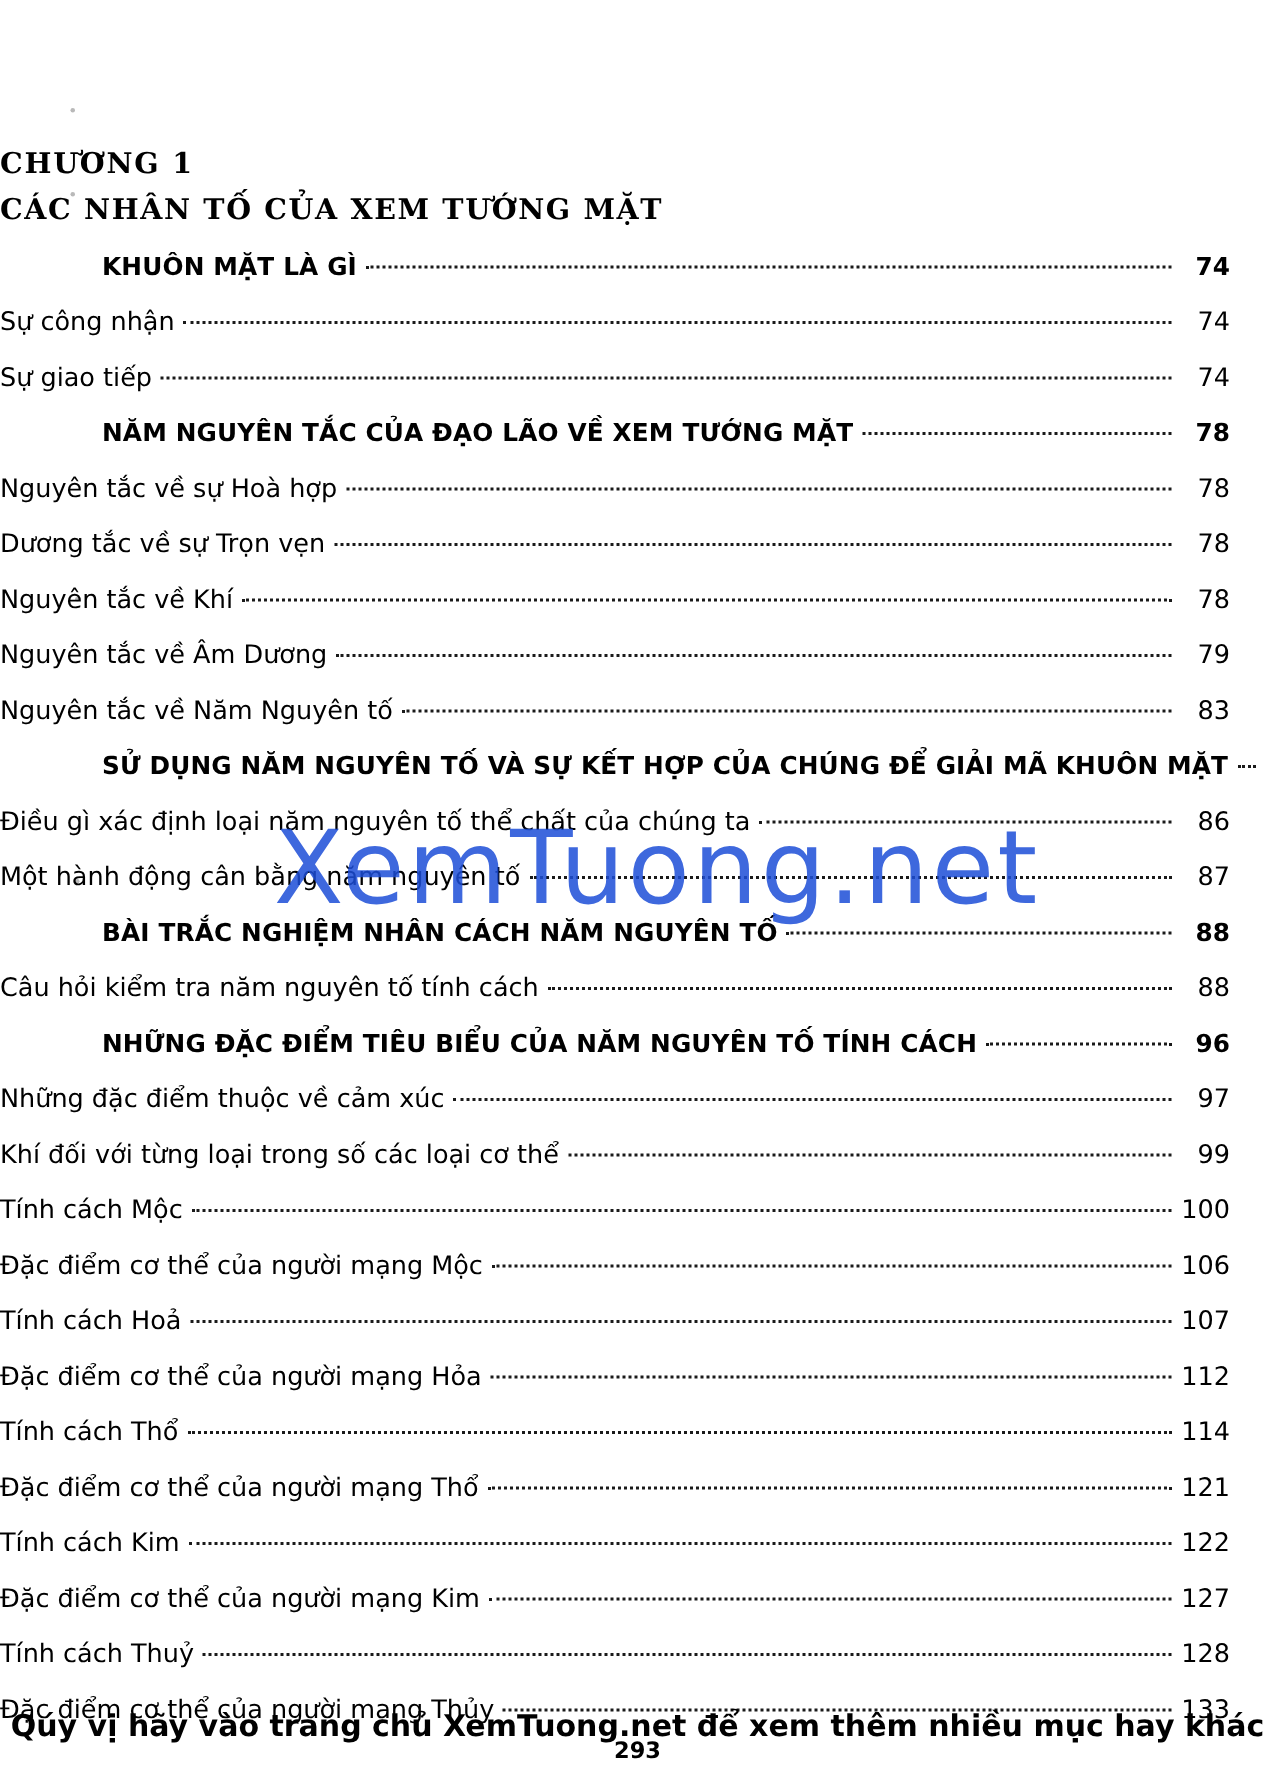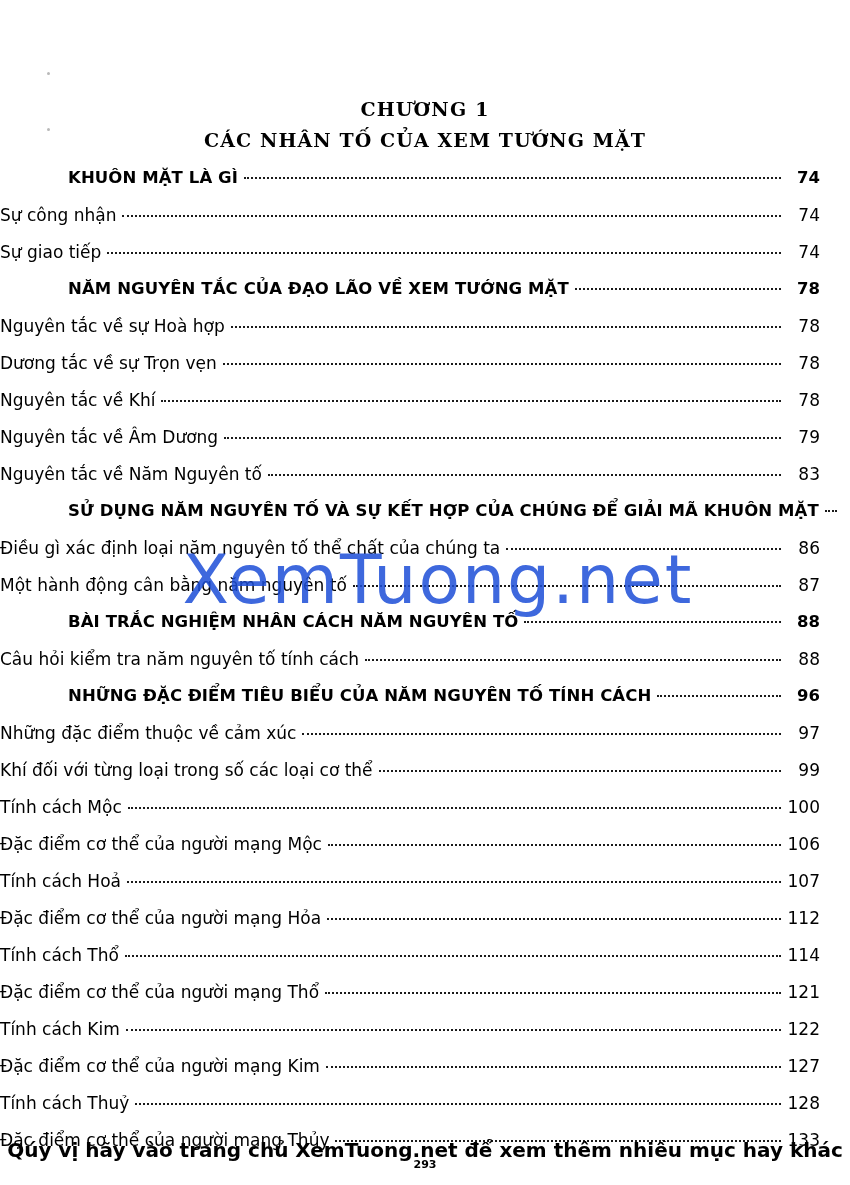--- a/index.html
+++ b/index.html
@@ -52,21 +52,21 @@
     pointer-events: none;
     z-index: 3;
   }
 
   
   .chapter-block {
     position: absolute;
     left: 0;
     top: 98px;
     width: 850px;
-    text-align: center;
+    text-align: left;
     z-index: 2;
   }
   .chapter-number {
     font-family: "DejaVu Serif", serif;
     font-size: 19px;
     font-weight: 700;
     letter-spacing: 1.2px;
     margin-bottom: 9px;
   }
   .chapter-title {
@@ -140,21 +140,21 @@
     font-weight: 700;
     font-family: "DejaVu Sans", sans-serif;
     z-index: 4;
   }
   .page-number {
     position: absolute;
     left: 0;
     top: 1158px;
     width: 850px;
     text-align: center;
-    font-size: 11px;
+    font-size: 15px;
     font-weight: 700;
     font-family: "DejaVu Sans", sans-serif;
     z-index: 5;
   }
 </style>
 </head>
 <body>
 
 <div class="page">
 

